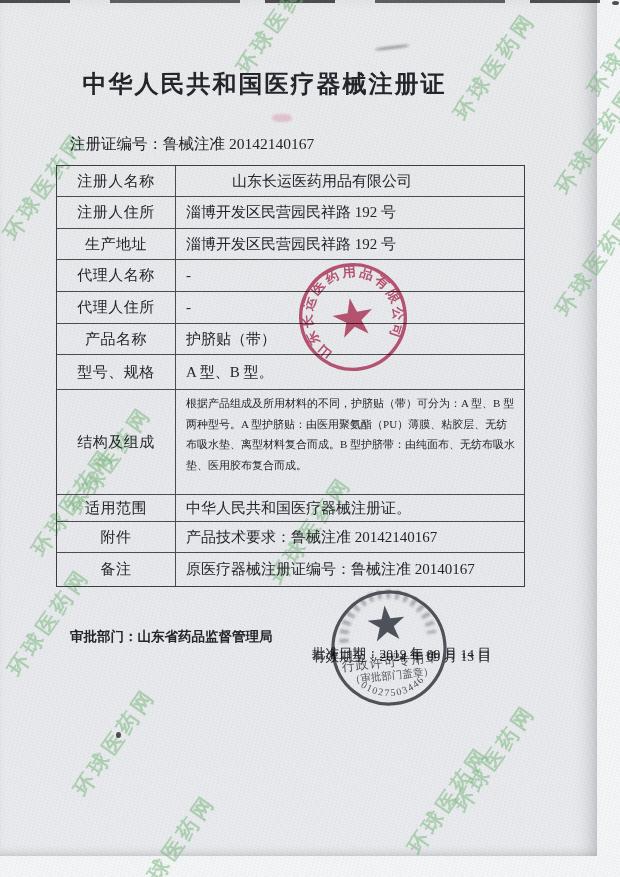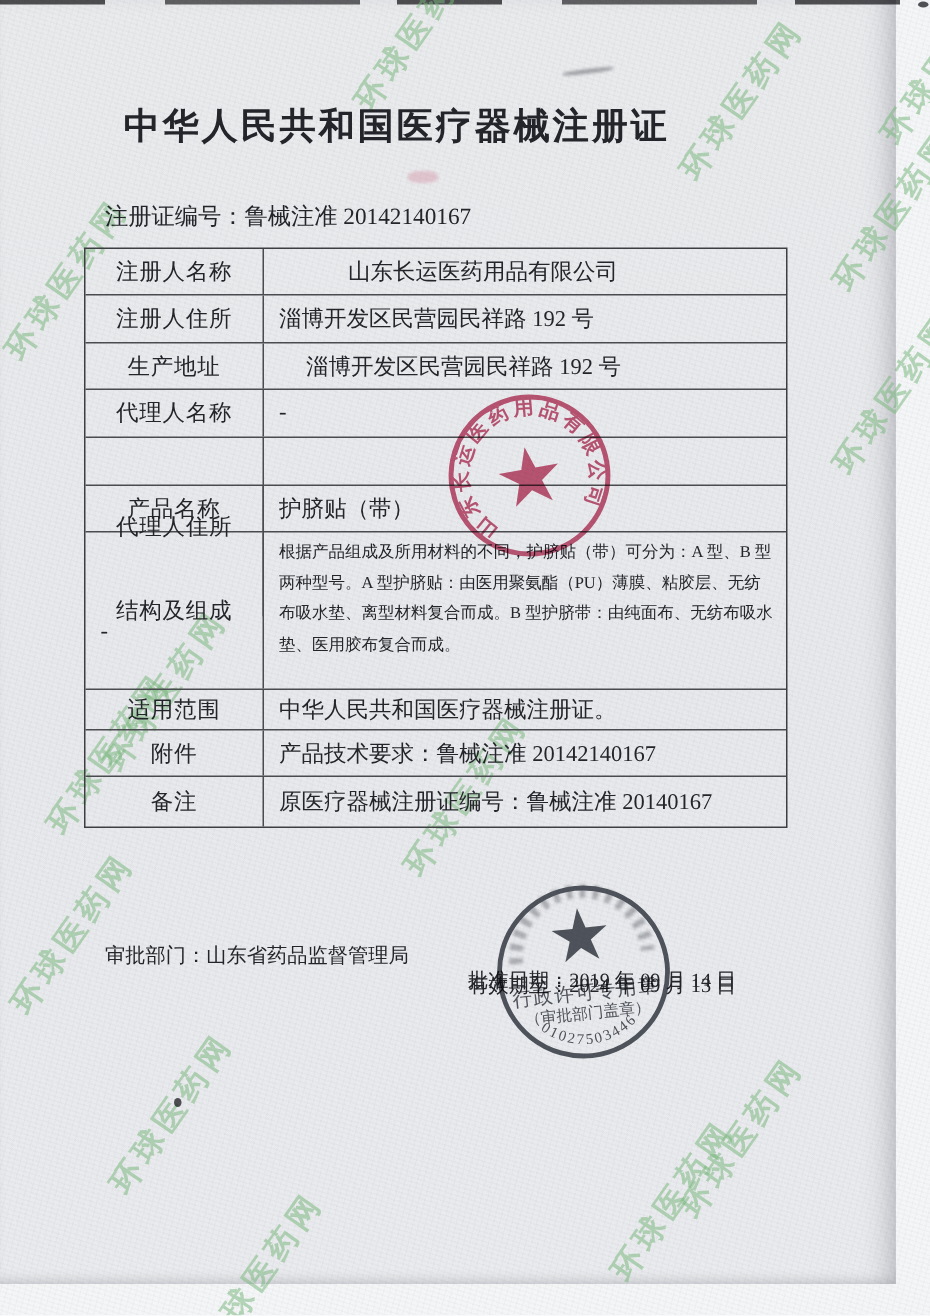--- a/index.html
+++ b/index.html
@@ -69,55 +69,59 @@
 
   <div class="cert-table" id="cert-table">
       <div class="trow" style="height: 30px; gap: 46px;">
         <div class="tlabel">注册人名称</div>
         <div class="tvalue">山东长运医药用品有限公司</div>
       </div>
       <div class="trow" style="height: 32px;">
         <div class="tlabel">注册人住所</div>
         <div class="tvalue">淄博开发区民营园民祥路 192 号</div>
       </div>
-      <div class="trow" style="height: 31px; gap: 18px;">
+      <div class="trow" style="height: 31px;">
         <div class="tlabel">生产地址</div>
         <div class="tvalue">淄博开发区民营园民祥路 192 号</div>
       </div>
       <div class="trow" style="height: 32px;">
         <div class="tlabel">代理人名称</div>
         <div class="tvalue">-</div>
       </div>
-      <div class="trow" style="height: 32px; flex-direction: column;">
+      <div class="trow" style="height: 32px;">
         <div class="tlabel">代理人住所</div>
         <div class="tvalue">-</div>
       </div>
       <div class="trow" style="height: 31px;">
         <div class="tlabel">产品名称</div>
         <div class="tvalue">护脐贴（带）</div>
+      </div>
+      <div class="trow" style="height: 35px;">
+        <div class="tlabel">型号、规格</div>
+        <div class="tvalue">A 型、B 型。</div>
       </div>
       <div class="trow" style="height: 105px;">
         <div class="tlabel">结构及组成</div>
         <div class="tvalue multiline">根据产品组成及所用材料的不同，护脐贴（带）可分为：A 型、B 型两种型号。A 型护脐贴：由医用聚氨酯（PU）薄膜、粘胶层、无纺布吸水垫、离型材料复合而成。B 型护脐带：由纯面布、无纺布吸水垫、医用胶布复合而成。</div>
       </div>
       <div class="trow" style="height: 27px;">
         <div class="tlabel">适用范围</div>
         <div class="tvalue">中华人民共和国医疗器械注册证。</div>
       </div>
       <div class="trow" style="height: 31px;">
         <div class="tlabel">附件</div>
         <div class="tvalue">产品技术要求：鲁械注准 20142140167</div>
       </div>
       <div class="trow" style="height: 34px;">
         <div class="tlabel">备注</div>
         <div class="tvalue">原医疗器械注册证编号：鲁械注准 20140167</div>
       </div>
     </div>
 
-  <div class="footline" style="left:70px;top:628px;">审批部门：山东省药品监督管理局</div>
+  <div class="footline" style="left:70px;top:628px;font-weight:bold;">审批部门：山东省药品监督管理局</div>
   <div class="footline" style="left:312px;top:623px;margin-top:22px;">批准日期：2019 年 09 月 14 日</div>
   <div class="footline" style="left:312px;top:648px;">有效期至：2024 年 09 月 13 日</div>
 
   <div class="speck" style="left:116px;top:732px;width:5px;height:6px;"></div>
   <div class="speck" style="left:612px;top:1px;width:7px;height:4px;"></div>
   <div class="smudge" style="left:272px;top:114px;width:20px;height:8px;background:rgba(205,125,150,.35);"></div>
   <div class="smudge" style="left:375px;top:46px;width:34px;height:3px;background:rgba(70,70,80,.45);transform:rotate(-7deg);"></div>
 
   <svg class="seal" style="left:297px;top:261px;transform:rotate(-10deg);opacity:.88;" width="112" height="112" viewBox="0 0 120 120">
     <circle cx="60" cy="60" r="56" fill="none" stroke="#c04468" stroke-width="3.6"></circle>

